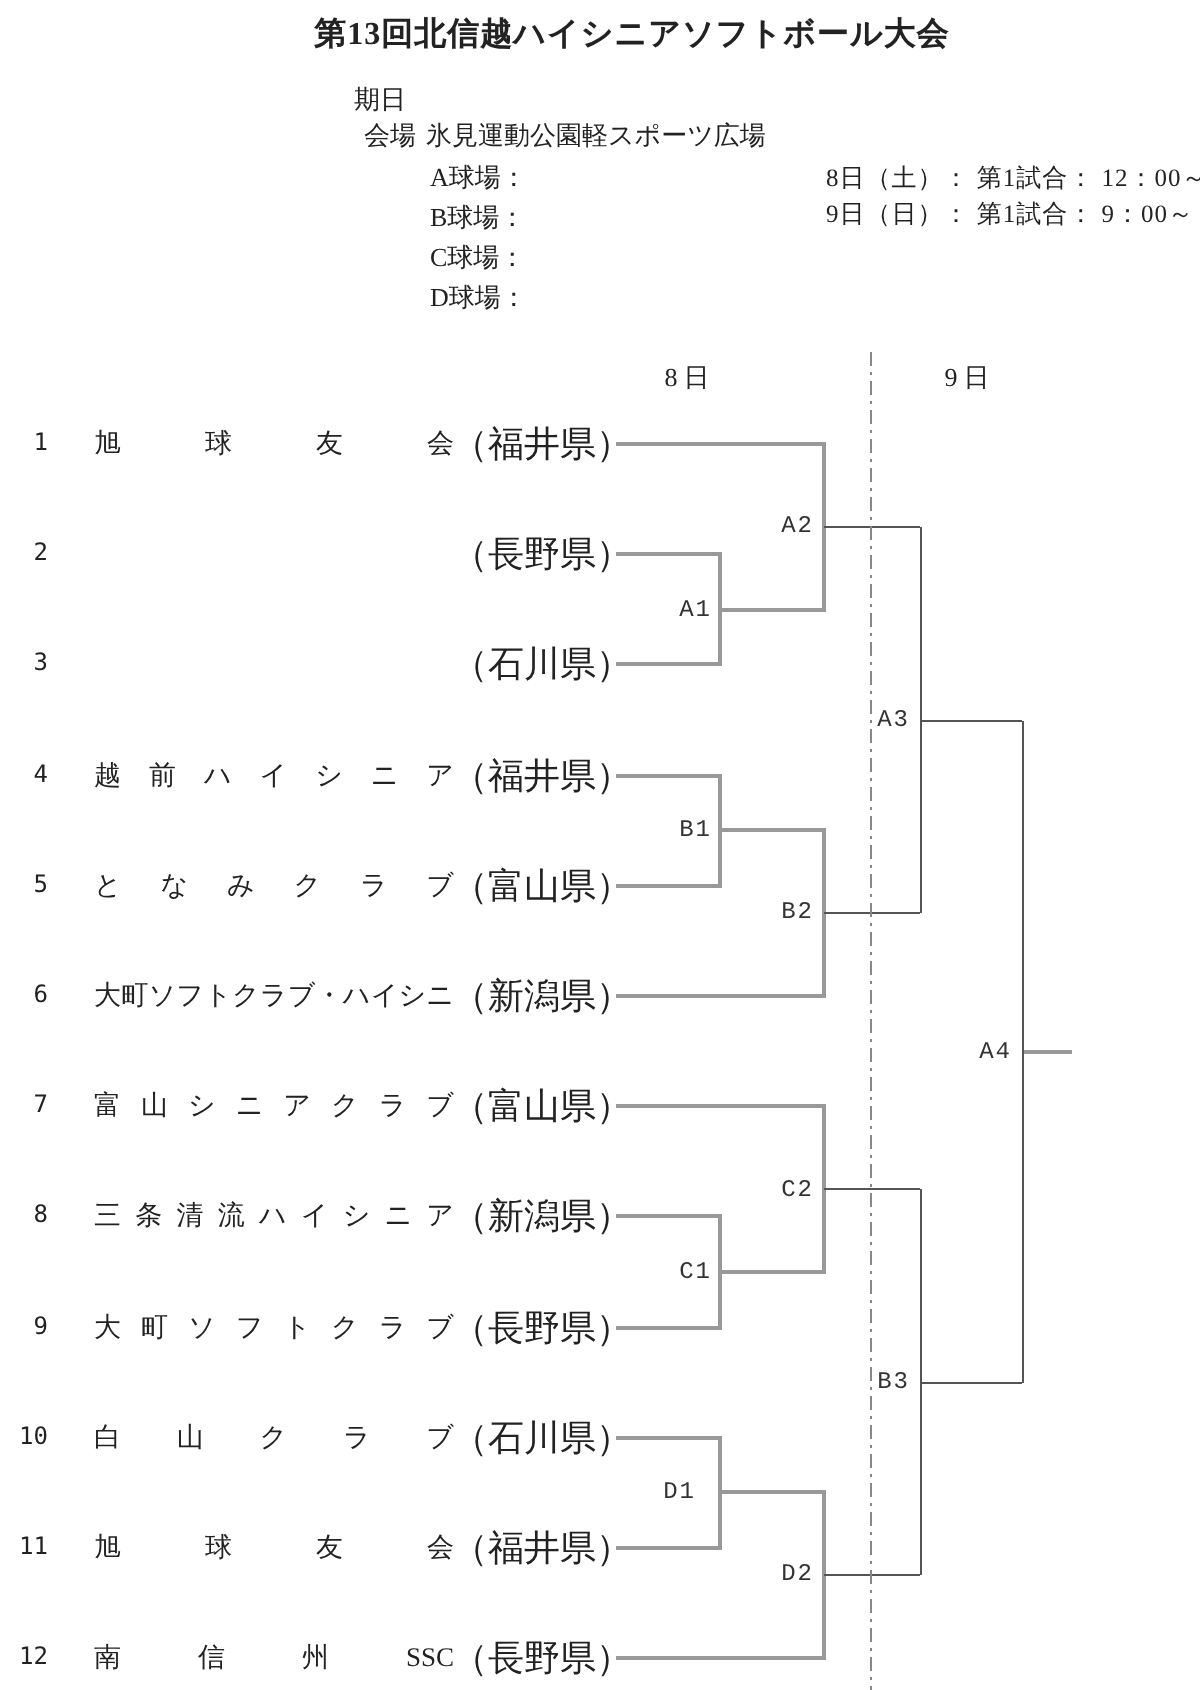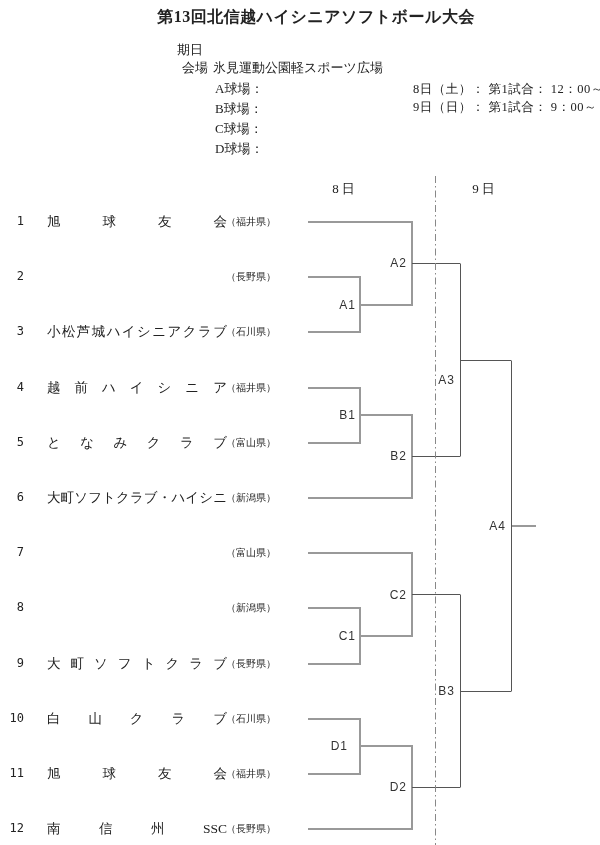--- a/index.html
+++ b/index.html
@@ -40,27 +40,27 @@
   .team-name {
     position: absolute; left: 35px; top: 0; width: 180px;
     font-size: 13.5px; line-height: 20px;
     text-align: justify;
     text-align-last: justify;
     text-justify: inter-character;
     overflow: hidden; height: 20px; margin-left: 12px;
   }
   .team-pref {
     position: absolute; left: 226px; top: 0;
-    font-size: 10px; line-height: 20px; white-space: nowrap;
+    font-size: 18px; line-height: 20px; white-space: nowrap;
   }
   .match-label {
     position: absolute; width: 40px;
     text-align: right;
     font-size: 12px; line-height: 16px;
-    font-family: Liberation Sans, sans-serif;
+    font-family: Liberation Mono, monospace;
     color: #333333;
     letter-spacing: 1px;
   }
   svg.lines { position: absolute; top: 0; left: 0; }
 </style>
 </head>
 <body>
 
 <div class="page">
 
@@ -106,44 +106,45 @@
     <span class="team-no">1</span>
     <span class="team-name">旭球友会</span>
     <span class="team-pref">（福井県）</span>
   </div>
   <div class="team-row" style="top:267px">
     <span class="team-no">2</span>
     <span class="team-pref">（長野県）</span>
   </div>
   <div class="team-row" style="top:322px">
     <span class="team-no">3</span>
-    <span class="team-name">小松芦城ハイシニアクラブ</span>
     <span class="team-pref">（石川県）</span>
   </div>
   <div class="team-row" style="top:378px">
     <span class="team-no">4</span>
     <span class="team-name">越前ハイシニア</span>
     <span class="team-pref">（福井県）</span>
   </div>
   <div class="team-row" style="top:433px">
     <span class="team-no">5</span>
     <span class="team-name">となみクラブ</span>
     <span class="team-pref">（富山県）</span>
   </div>
   <div class="team-row" style="top:488px">
     <span class="team-no">6</span>
     <span class="team-name">大町ソフトクラブ・ハイシニア</span>
     <span class="team-pref">（新潟県）</span>
   </div>
   <div class="team-row" style="top:543px">
     <span class="team-no">7</span>
+    <span class="team-name">富山シニアクラブ</span>
     <span class="team-pref">（富山県）</span>
   </div>
   <div class="team-row" style="top:598px">
     <span class="team-no">8</span>
+    <span class="team-name">三条清流ハイシニア</span>
     <span class="team-pref">（新潟県）</span>
   </div>
   <div class="team-row" style="top:654px">
     <span class="team-no">9</span>
     <span class="team-name">大町ソフトクラブ</span>
     <span class="team-pref">（長野県）</span>
   </div>
   <div class="team-row" style="top:709px">
     <span class="team-no">10</span>
     <span class="team-name">白山クラブ</span>
@@ -161,17 +162,17 @@
   </div>
 
   <div class="match-label" style="left:316px;top:297px">A1</div>
   <div class="match-label" style="left:316px;top:407px">B1</div>
   <div class="match-label" style="left:316px;top:628px">C1</div>
   <div class="match-label" style="left:308px;top:738px">D1</div>
   <div class="match-label" style="left:367px;top:255px">A2</div>
   <div class="match-label" style="left:367px;top:448px">B2</div>
   <div class="match-label" style="left:367px;top:587px">C2</div>
   <div class="match-label" style="left:367px;top:779px">D2</div>
-  <div class="match-label" style="left:415px;top:372px">A3</div>
+  <div class="match-label" style="left:415px;top:352px">A3</div>
   <div class="match-label" style="left:415px;top:683px">B3</div>
   <div class="match-label" style="left:466px;top:518px">A4</div>
 
 </div>
 
 </body></html>

